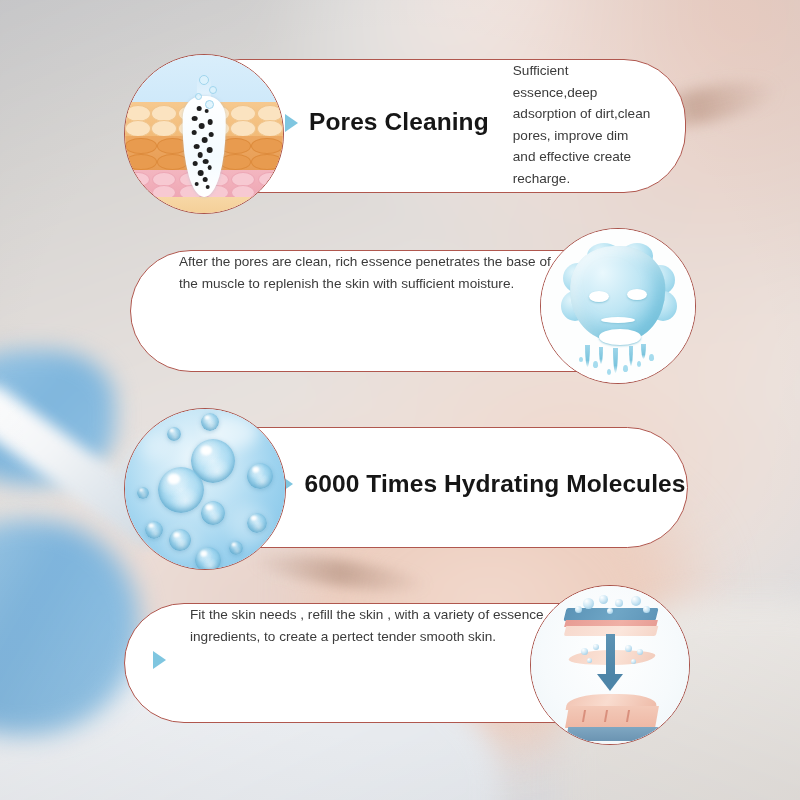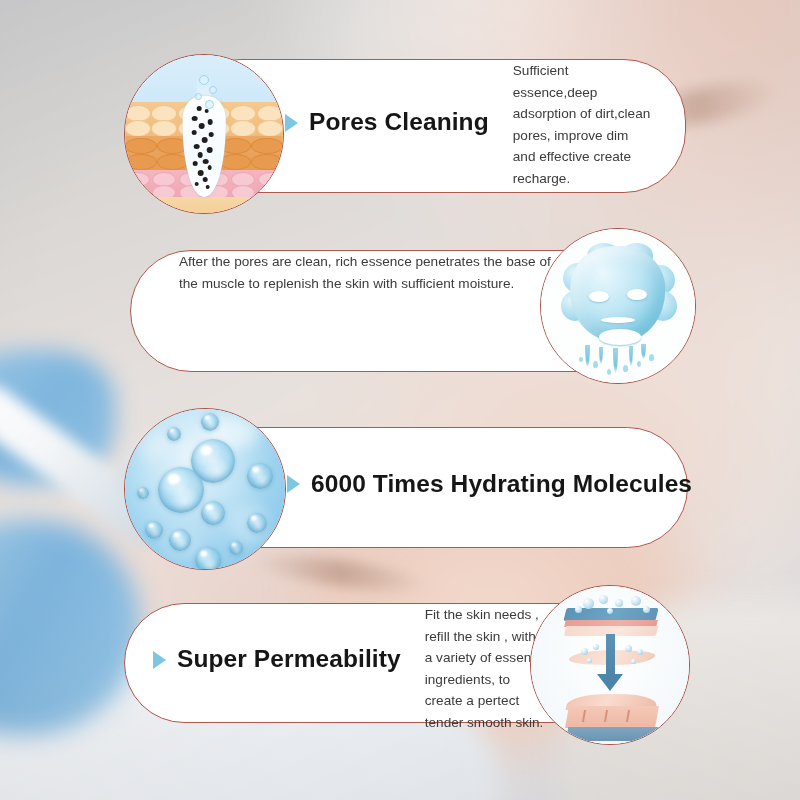--- a/index.html
+++ b/index.html
@@ -425,21 +425,21 @@
       <span class="droplet" style="left:66px; top:140px; width:4px; height:6px;"></span>
       <span class="droplet" style="left:82px; top:136px; width:5px; height:7px;"></span>
       <span class="droplet" style="left:96px; top:132px; width:4px; height:6px;"></span>
       <span class="droplet" style="left:108px; top:125px; width:5px; height:7px;"></span>
       <span class="droplet" style="left:38px; top:128px; width:4px; height:5px;"></span>
     </div>
   </div>
 
   <div class="row">
     <div class="card pill-right" style="left:190px; top:427px; width:498px; height:121px;">
-      <div class="card-inner" style="left:96px; right:8px;justify-content:space-between;">
+      <div class="card-inner" style="left:96px; right:8px;">
         <div class="head">
           <span class="bullet"></span>
           <span class="title">6000 Times Hydrating Molecules</span>
         </div>
       </div>
     </div>
 
     <div class="circle" style="left:124px; top:408px; width:162px; height:162px;">
       <div class="c3-bg"></div>
       <span class="blur-blob" style="left:78px; top:6px; width:56px; height:34px; background:rgba(255,255,255,0.55);"></span>
@@ -460,21 +460,20 @@
       <span class="bub" style="left:12px; top:78px; width:12px; height:12px;"></span>
       <span class="bub" style="left:104px; top:132px; width:14px; height:14px;"></span>
     </div>
   </div>
 
   <div class="row">
     <div class="card pill-left" style="left:124px; top:603px; width:520px; height:120px;">
       <div class="card-inner" style="left:28px; right:96px;">
         <div class="head">
           <span class="bullet"></span>
-          <span class="title">Super Permeability</span>
         </div>
         <p class="desc desc-indent">Fit the skin needs , refill the skin , with a variety of essence ingredients, to create a pertect tender smooth skin.</p>
       </div>
     </div>
 
     <div class="circle" style="left:530px; top:585px; width:160px; height:160px;">
       <div class="c4-bg"></div>
 
       <div class="slab" style="left:34px; top:22px; width:92px; height:13px;
            background: linear-gradient(110deg,#5b93b6 0%, #6fa6c6 55%, #5e95b8 100%);

